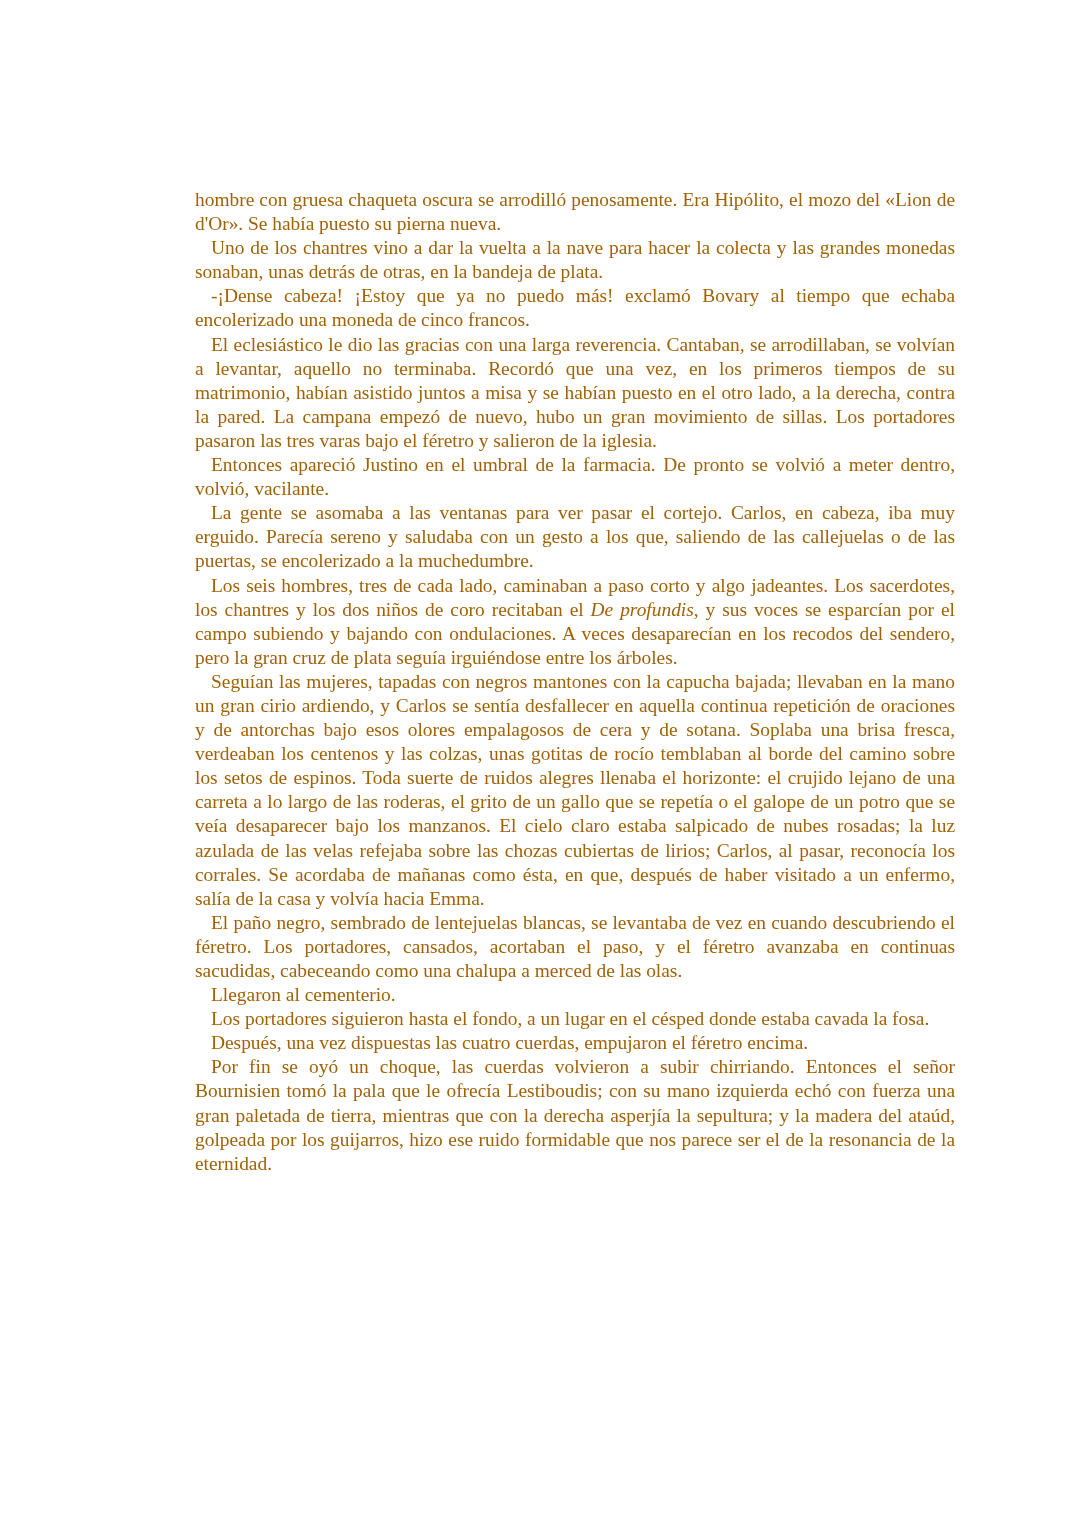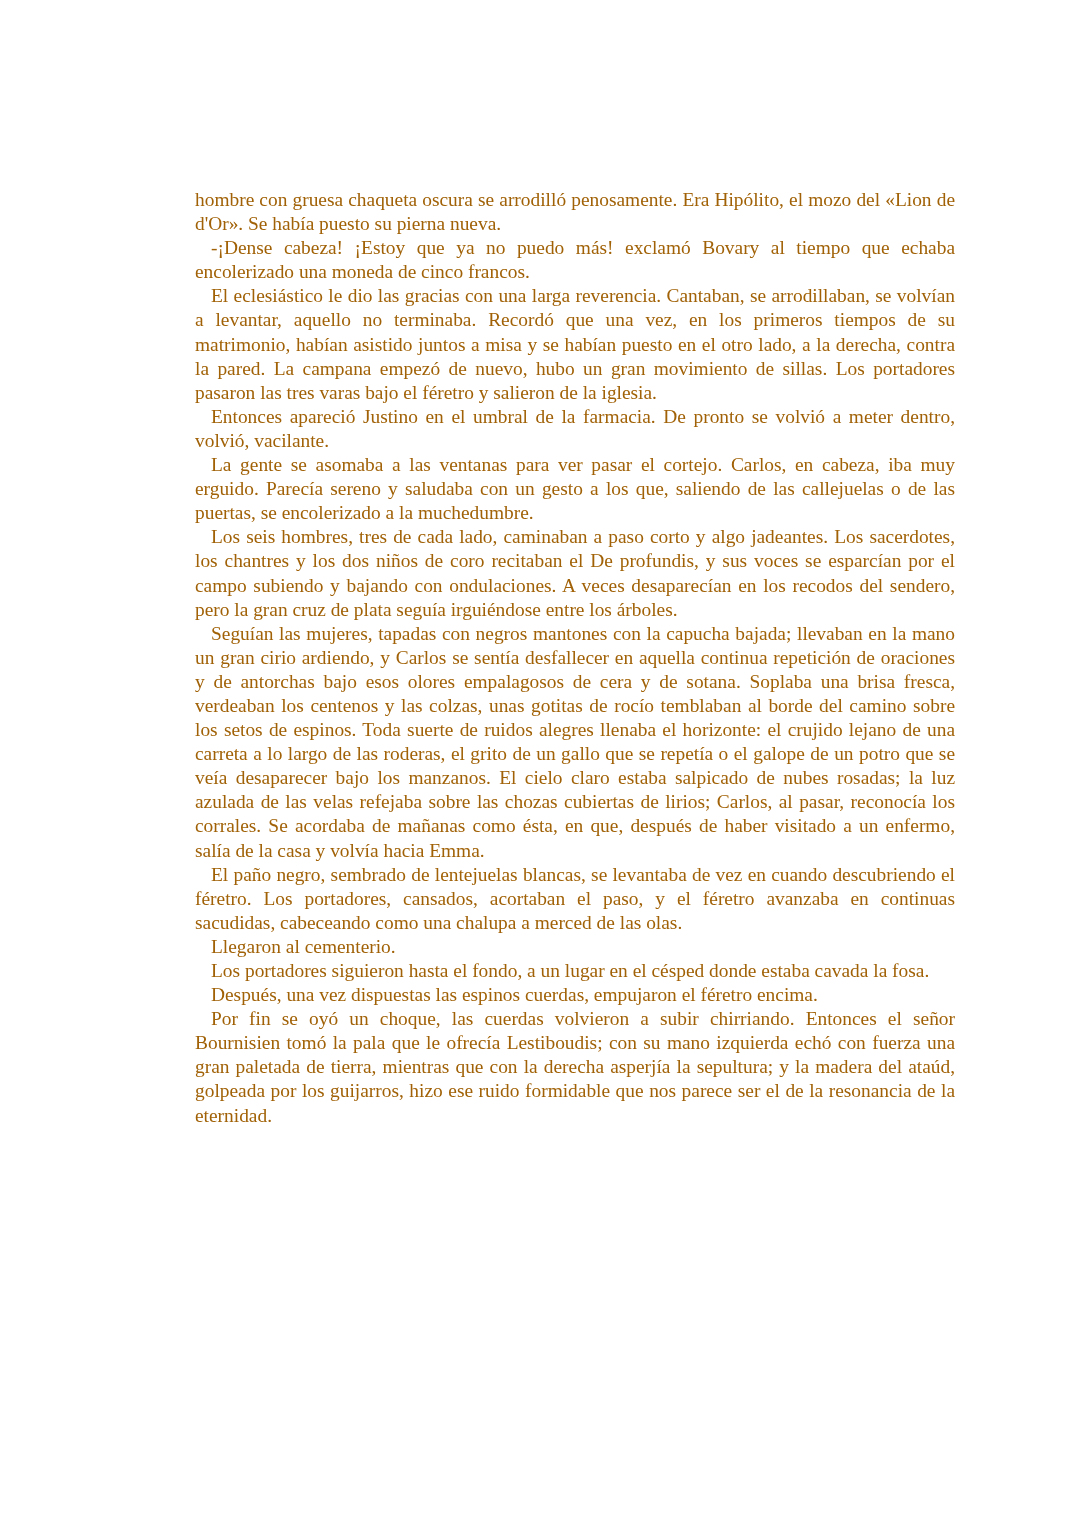--- a/index.html
+++ b/index.html
@@ -28,31 +28,33 @@
   .para {
     margin: 0;
     padding: 0;
     text-indent: 16px;
     hyphens: none;
   }
   .para.first {
     text-indent: 0;
   }
   .para .it {
+    font-style: italic;
   }
 </style>
 </head>
 <body>
 
 <div class="page">
   <p class="para first">hombre con gruesa chaqueta oscura se arrodilló penosamente. Era Hipólito, el mozo del «Lion de d'Or». Se había puesto su pierna nueva.</p>
+  <p class="para">Uno de los chantres vino a dar la vuelta a la nave para hacer la colecta y las grandes monedas sonaban, unas detrás de otras, en la bandeja de plata.</p>
   <p class="para">-¡Dense cabeza! ¡Estoy que ya no puedo más! exclamó Bovary al tiempo que echaba encolerizado una moneda de cinco francos.</p>
   <p class="para">El eclesiástico le dio las gracias con una larga reverencia. Cantaban, se arrodillaban, se volvían a levantar, aquello no terminaba. Recordó que una vez, en los primeros tiempos de su matrimonio, habían asistido juntos a misa y se habían puesto en el otro lado, a la derecha, contra la pared. La campana empezó de nuevo, hubo un gran movimiento de sillas. Los portadores pasaron las tres varas bajo el féretro y salieron de la iglesia.</p>
   <p class="para">Entonces apareció Justino en el umbral de la farmacia. De pronto se volvió a meter dentro, volvió, vacilante.</p>
   <p class="para">La gente se asomaba a las ventanas para ver pasar el cortejo. Carlos, en cabeza, iba muy erguido. Parecía sereno y saludaba con un gesto a los que, saliendo de las callejuelas o de las puertas, se encolerizado a la muchedumbre.</p>
   <p class="para"><span>Los seis hombres, tres de cada lado, caminaban a paso corto y algo jadeantes. Los sacerdotes, los chantres y los dos niños de coro recitaban el </span><span class="it">De profundis</span><span>, y sus voces se esparcían por el campo subiendo y bajando con ondulaciones. A veces desaparecían en los recodos del sendero, pero la gran cruz de plata seguía irguiéndose entre los árboles.</span></p>
   <p class="para">Seguían las mujeres, tapadas con negros mantones con la capucha bajada; llevaban en la mano un gran cirio ardiendo, y Carlos se sentía desfallecer en aquella continua repetición de oraciones y de antorchas bajo esos olores empalagosos de cera y de sotana. Soplaba una brisa fresca, verdeaban los centenos y las colzas, unas gotitas de rocío temblaban al borde del camino sobre los setos de espinos. Toda suerte de ruidos alegres llenaba el horizonte: el crujido lejano de una carreta a lo largo de las roderas, el grito de un gallo que se repetía o el galope de un potro que se veía desaparecer bajo los manzanos. El cielo claro estaba salpicado de nubes rosadas; la luz azulada de las velas refejaba sobre las chozas cubiertas de lirios; Carlos, al pasar, reconocía los corrales. Se acordaba de mañanas como ésta, en que, después de haber visitado a un enfermo, salía de la casa y volvía hacia Emma.</p>
   <p class="para">El paño negro, sembrado de lentejuelas blancas, se levantaba de vez en cuando descubriendo el féretro. Los portadores, cansados, acortaban el paso, y el féretro avanzaba en continuas sacudidas, cabeceando como una chalupa a merced de las olas.</p>
   <p class="para">Llegaron al cementerio.</p>
   <p class="para">Los portadores siguieron hasta el fondo, a un lugar en el césped donde estaba cavada la fosa.</p>
-  <p class="para">Después, una vez dispuestas las espinos cuerdas, empujaron el féretro encima.</p>
+  <p class="para">Después, una vez dispuestas las cuatro cuerdas, empujaron el féretro encima.</p>
   <p class="para">Por fin se oyó un choque, las cuerdas volvieron a subir chirriando. Entonces el señor Bournisien tomó la pala que le ofrecía Lestiboudis; con su mano izquierda echó con fuerza una gran paletada de tierra, mientras que con la derecha asperjía la sepultura; y la madera del ataúd, golpeada por los guijarros, hizo ese ruido formidable que nos parece ser el de la resonancia de la eternidad.</p>
 </div>
 
 </body></html>

